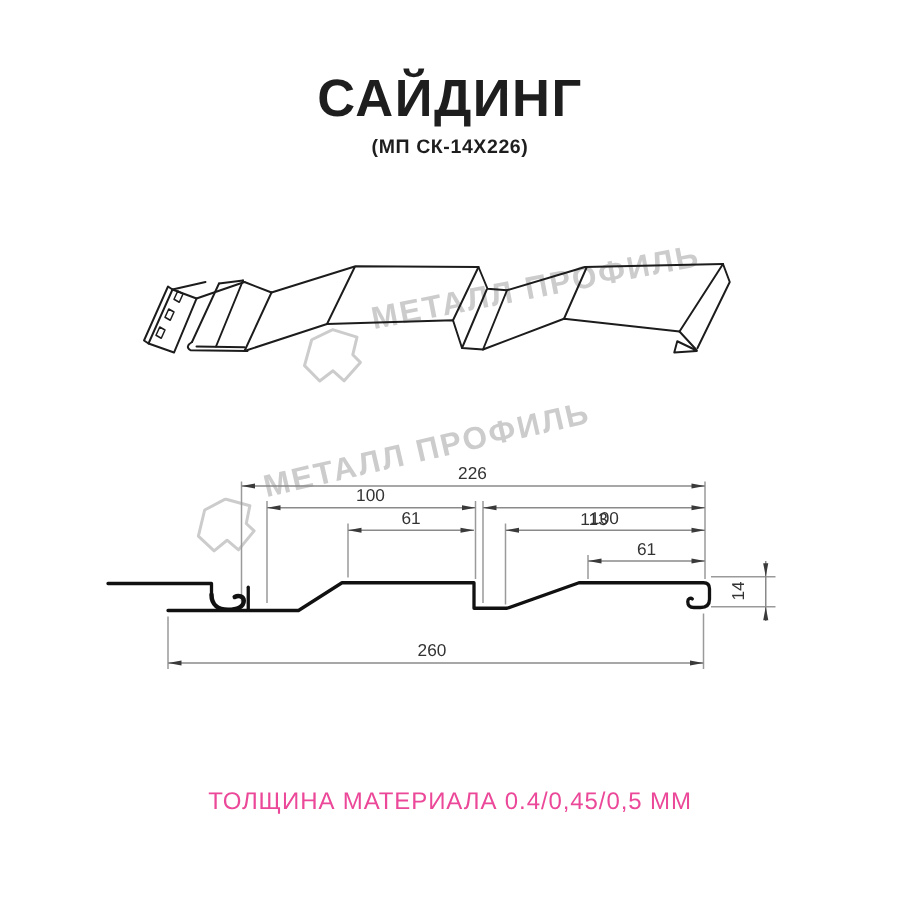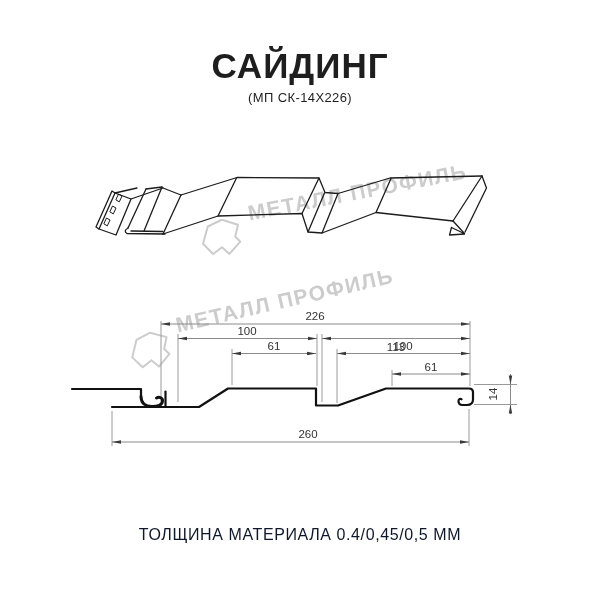--- a/index.html
+++ b/index.html
@@ -2,40 +2,40 @@
 <html><head>
 <meta charset="utf-8">
 <style>
   html,body{margin:0;padding:0;background:#fff;}
   .page{position:relative;width:531px;height:600px;background:#ffffff;overflow:hidden;
         font-family:"Liberation Sans",sans-serif;color:#1e1e1e;}
   
   .title-block{position:absolute;top:48px;left:0;width:600px;text-align:center;z-index:3;}
   .title-main{font-size:35px;font-weight:800;letter-spacing:1px;line-height:1.05;margin:0;}
   .title-sub{font-size:16px;font-weight:700;letter-spacing:.6px;margin-top:7px;}
-  .title-code{font-size:13px;font-weight:400;letter-spacing:.4px;margin-top:5px;}
+  .title-code{font-size:13px;font-weight:700;letter-spacing:.4px;margin-top:5px;}
   
   .wm{position:absolute;display:flex;align-items:flex-start;z-index:1;pointer-events:none;}
   .wm-text{font-size:21px;font-weight:700;letter-spacing:1.5px;color:#cccccc;white-space:nowrap;}
   .wm svg{flex:0 0 auto;}
   .wm1{left:193px;top:208px;transform:rotate(-11deg);transform-origin:left top;}
   .wm1 .wm-text{margin-left:9px;margin-top:4px;}
   .wm1 svg{margin-top:16px;}
   .wm2{left:121px;top:322px;transform:rotate(-13deg);transform-origin:left top;}
   .wm2 .wm-text{margin-left:9px;margin-top:4px;}
   .wm2 svg{margin-top:16px;}
   
   .draw{position:absolute;left:0;top:0;z-index:2;}
   
   .dim{position:absolute;z-index:3;font-size:11.5px;color:#333;transform:translateX(-50%);
        background:transparent;line-height:1;}
   .dim-vert{transform:translate(-50%,-50%) rotate(-90deg);}
   
   .footer{position:absolute;left:0;top:526px;width:600px;text-align:center;z-index:3;
-          font-size:16px;font-weight:500;letter-spacing:.6px;color:#0f172a;}
+          font-size:16px;font-weight:500;letter-spacing:.6px;color:#ec4899;}
 </style>
 </head>
 <body>
 
 <div class="page">
 
   <div class="title-block">
     <h1 class="title-main">САЙДИНГ</h1>
     <div class="title-code">(МП СК-14Х226)</div>
   </div>
@@ -148,18 +148,18 @@
                L 462.5,405 C 459.5,405 458.5,403 458.5,401 C 458.5,399 460.5,398.3 461.5,399.3"></path>
     </g>
   </svg>
 
   <span class="dim" style="left:315px;top:311px;text-align:right;">226</span>
   <span class="dim" style="left:247px;top:326px;">100</span>
   <span class="dim" style="left:396px;top:326px;margin-top:16px;">113</span>
   <span class="dim" style="left:274px;top:341px;">61</span>
   <span class="dim" style="left:403px;top:341px;">100</span>
   <span class="dim" style="left:431px;top:362px;">61</span>
-  <span class="dim" style="left:308px;top:429px;">260</span>
+  <span class="dim" style="left:288px;top:429px;">260</span>
   <span class="dim dim-vert" style="left:494px;top:394px;">14</span>
 
   <div class="footer">ТОЛЩИНА МАТЕРИАЛА 0.4/0,45/0,5 ММ</div>
 
 </div>
 
 </body></html>

